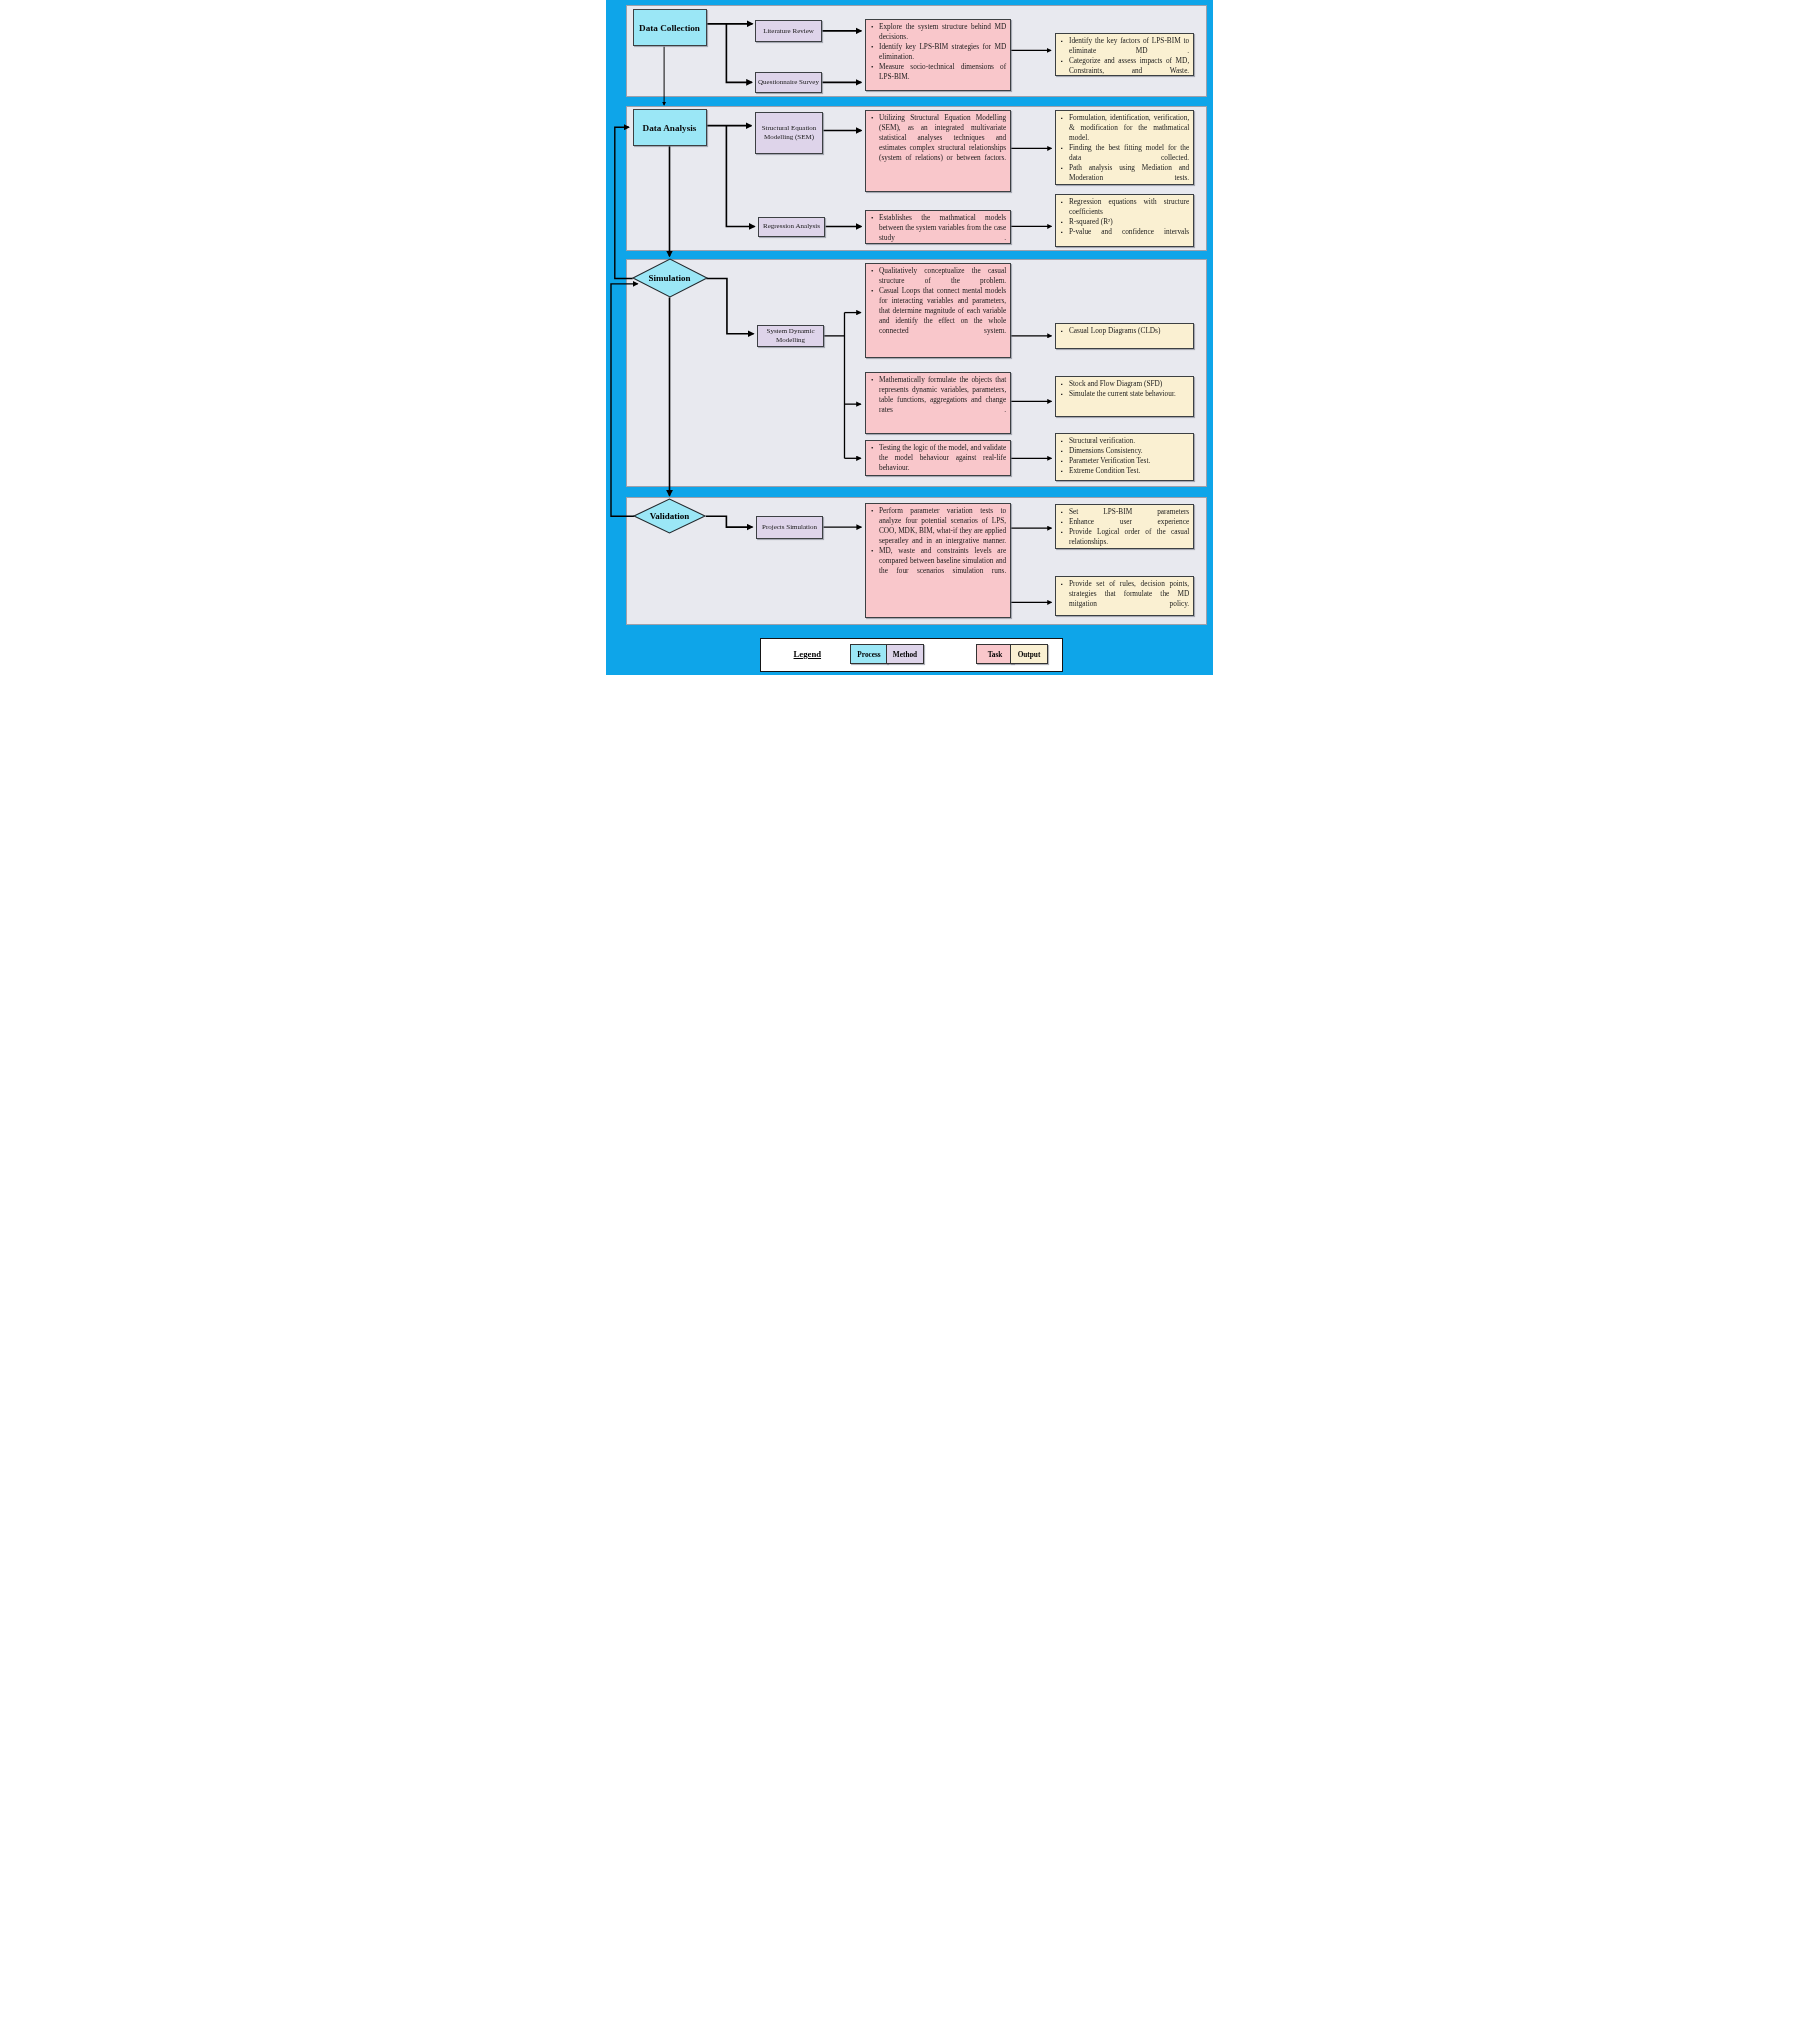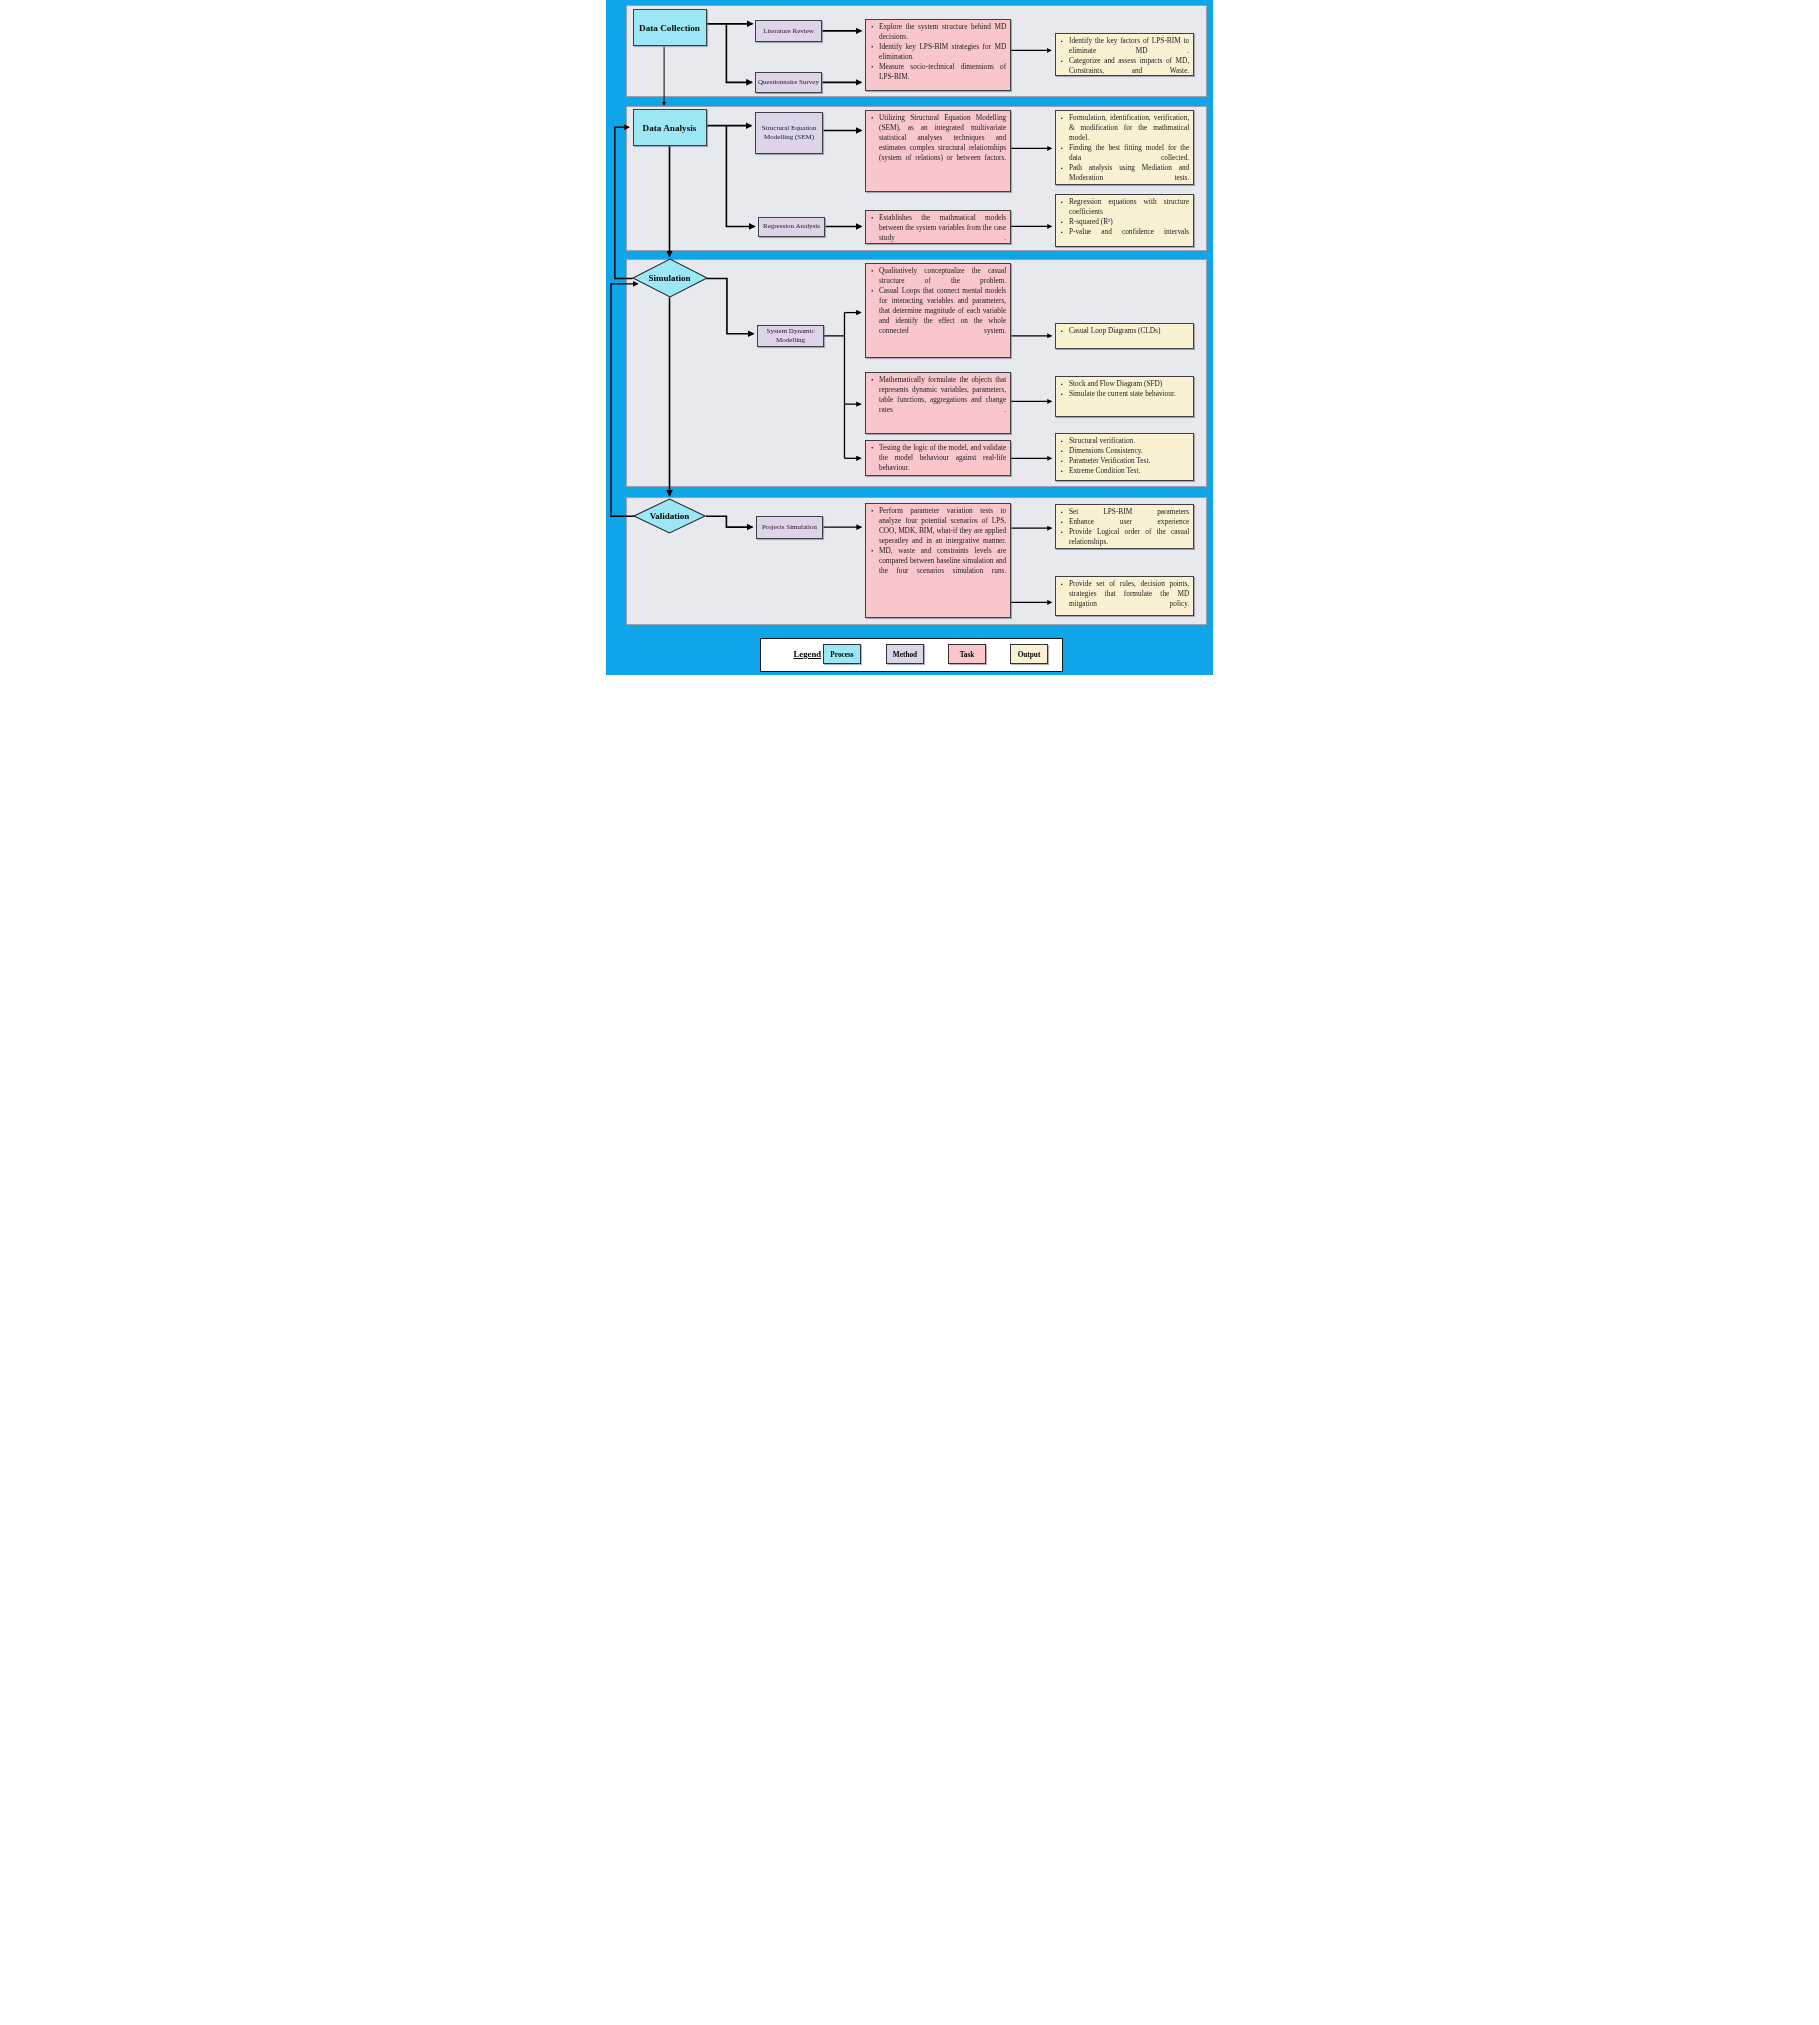--- a/index.html
+++ b/index.html
@@ -24,23 +24,23 @@
   .diamond svg { position:absolute; left:0; top:0; width:100%; height:100%; overflow:visible; }
   .diamond polygon { fill:var(--process); stroke:#23282c; stroke-width:2; }
   .dlabel { position:absolute; left:0; top:0; width:100%; height:100%; display:flex;
             align-items:center; justify-content:center; font-weight:bold; font-size:9px; }
   .legend { position:absolute; background:#ffffff; border:1.6px solid #151515; box-sizing:border-box; z-index:3; }
   .lg-title { position:absolute; font-weight:bold; font-size:8.7px; text-decoration:underline;
               display:flex; align-items:center; justify-content:center;margin-left:14px; }
   .swatch { position:absolute; border:0.9px solid #333; box-sizing:border-box; display:flex;
             align-items:center; justify-content:center; font-weight:bold; font-size:7.3px;
             box-shadow:1.1px 1.1px 0 rgba(110,115,128,.55); }
-  .sw-process { background:var(--process); }
+  .sw-process { background:var(--process);margin-left:27px; }
   .sw-method  { background:var(--method); }
-  .sw-task    { background:var(--task); }
+  .sw-task    { background:var(--task);margin-left:28px; }
   .sw-output  { background:var(--output); }
 </style>
 </head>
 <body>
 
 <div class="canvas">
 
   <div class="sec" style="left:19.5px;top:5.4px;width:581px;height:92px"></div>
   <div class="sec" style="left:19.5px;top:106px;width:581px;height:145px"></div>
   <div class="sec" style="left:19.5px;top:259px;width:581px;height:228px"></div>

